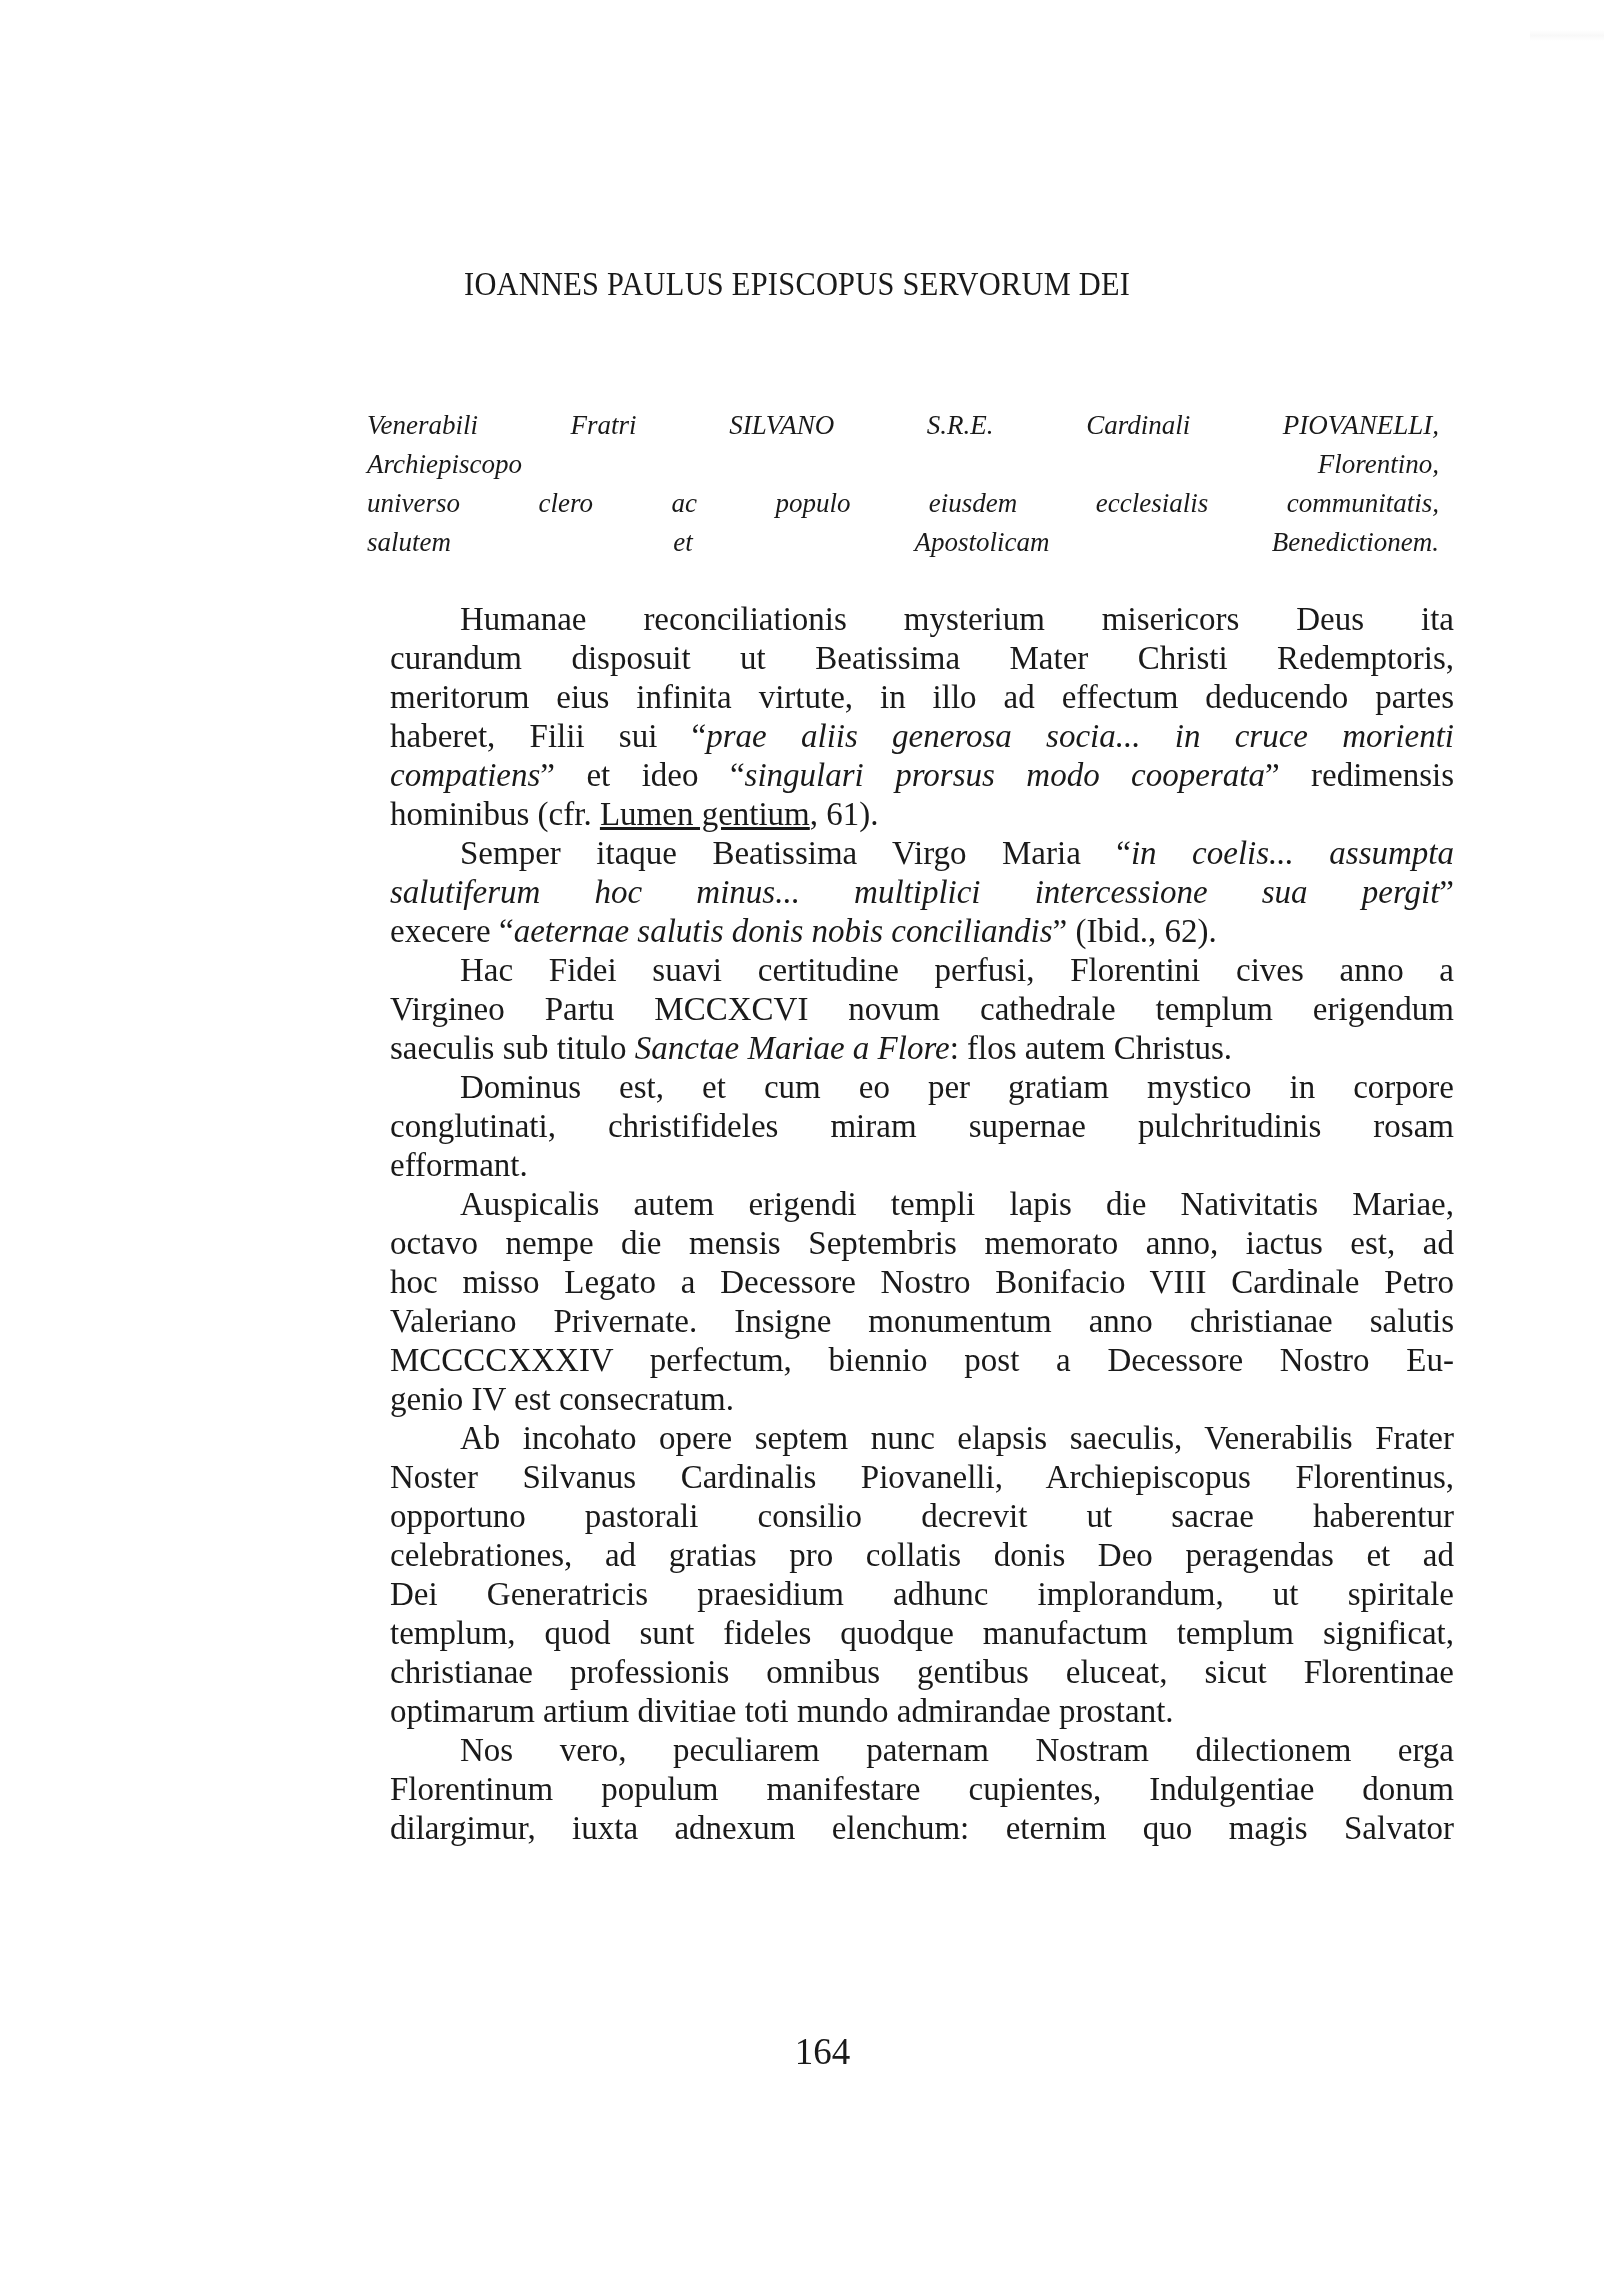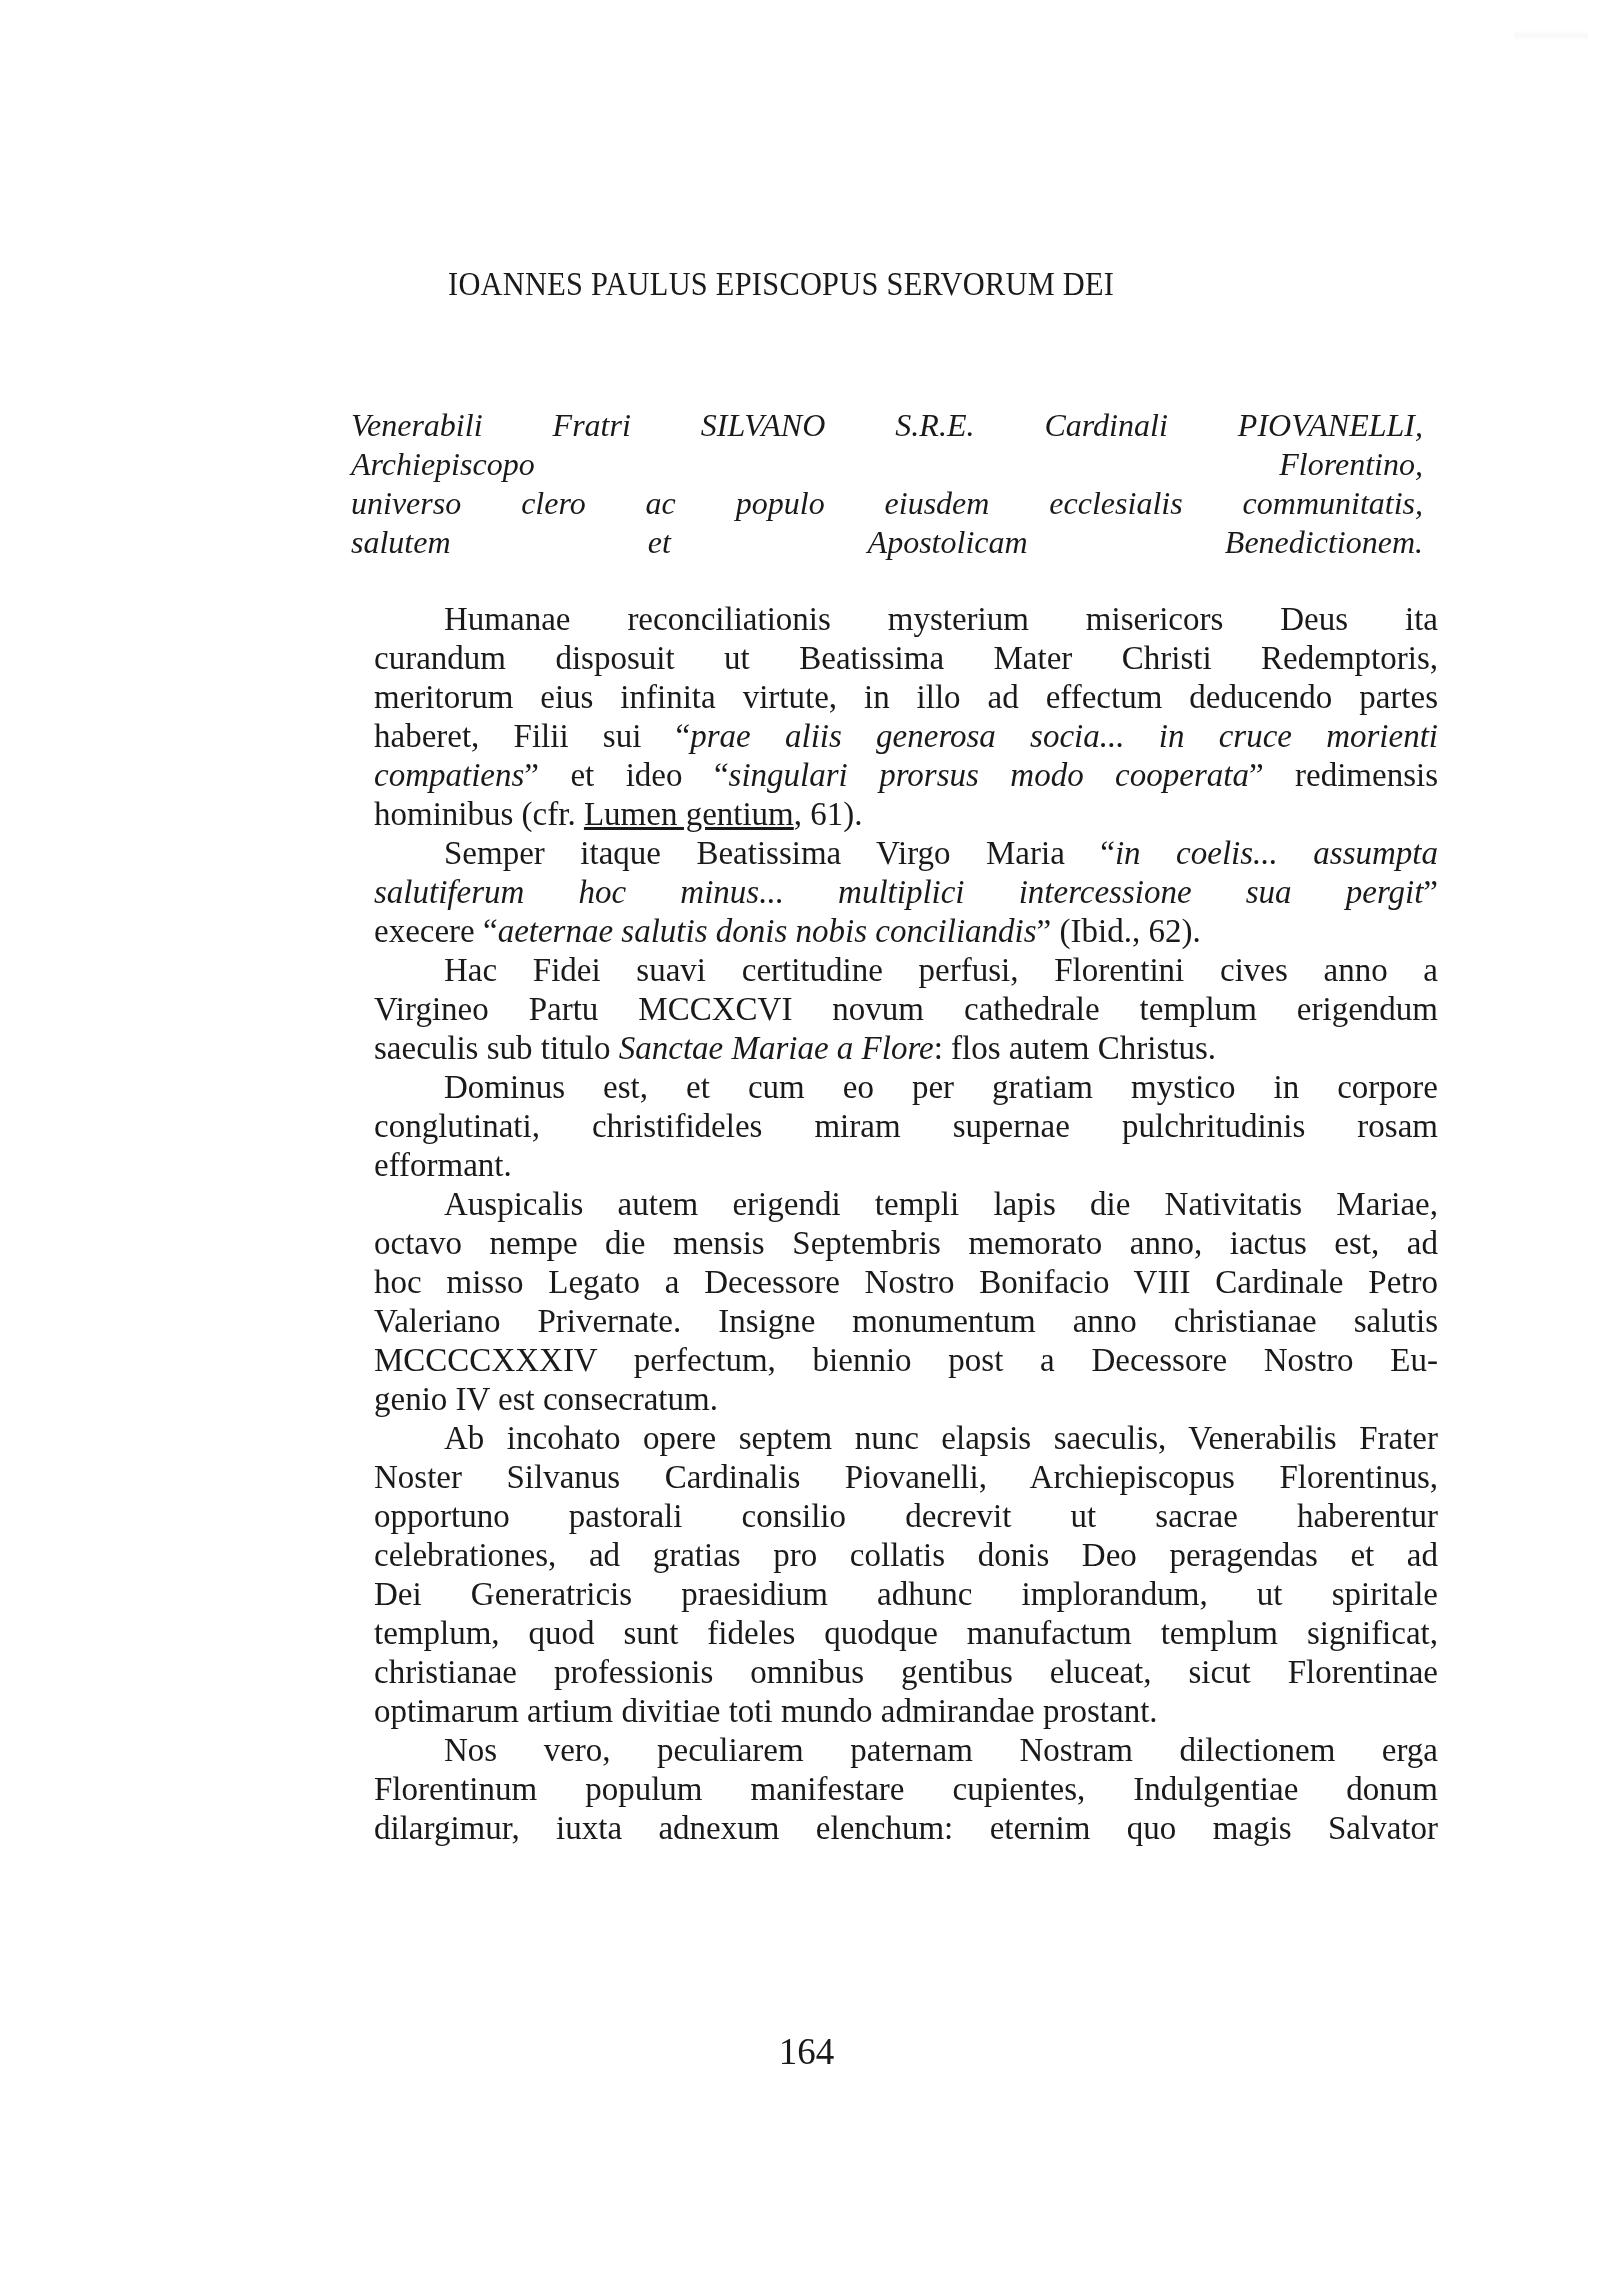--- a/index.html
+++ b/index.html
@@ -1,29 +1,29 @@
 <!DOCTYPE html>
 <html style="font-size:14.8px"><head>
 <meta charset="utf-8">
 <style>
   html, body { margin: 0; padding: 0; background: #ffffff; }
   body {
     width: 1613px; height: 2289px; position: relative; overflow: hidden;
     font-family: "Liberation Serif", "DejaVu Serif", serif;
     color: #1a1a1a;
   }
-  .page { position: absolute; left: 0; top: 0; width: 1451px; height: 2289px; }
+  .page { position: absolute; left: 16px; top: 0; width: 1451px; height: 2289px; }
   .heading {
     position: absolute; left: 448px; top: 266px; width: 923px;
     font-size: 33px; letter-spacing: 0.3px; white-space: nowrap;
     transform: scaleX(0.92); transform-origin: left top;
   }
   .address {
     position: absolute; left: 351px; top: 406px; width: 1072px;
-    font-size: 32px; font-style: italic; line-height: 39px; text-align: right;
+    font-size: 27px; font-style: italic; line-height: 39px; text-align: right;
   }
   .address .ln { display: block; white-space: nowrap; }
   .body-text {
     position: absolute; left: 357px; top: 600px; width: 1064px;
     font-size: 33px; line-height: 39px; text-align: justify; margin-left: 17px;
   }
   .para { margin: 0; text-indent: 35px; }
   .ln { display: block; white-space: nowrap; text-align-last: justify; }
   .ln.last { text-align-last: left; }
   .para .ln:not(:first-child) { text-indent: 0; }

